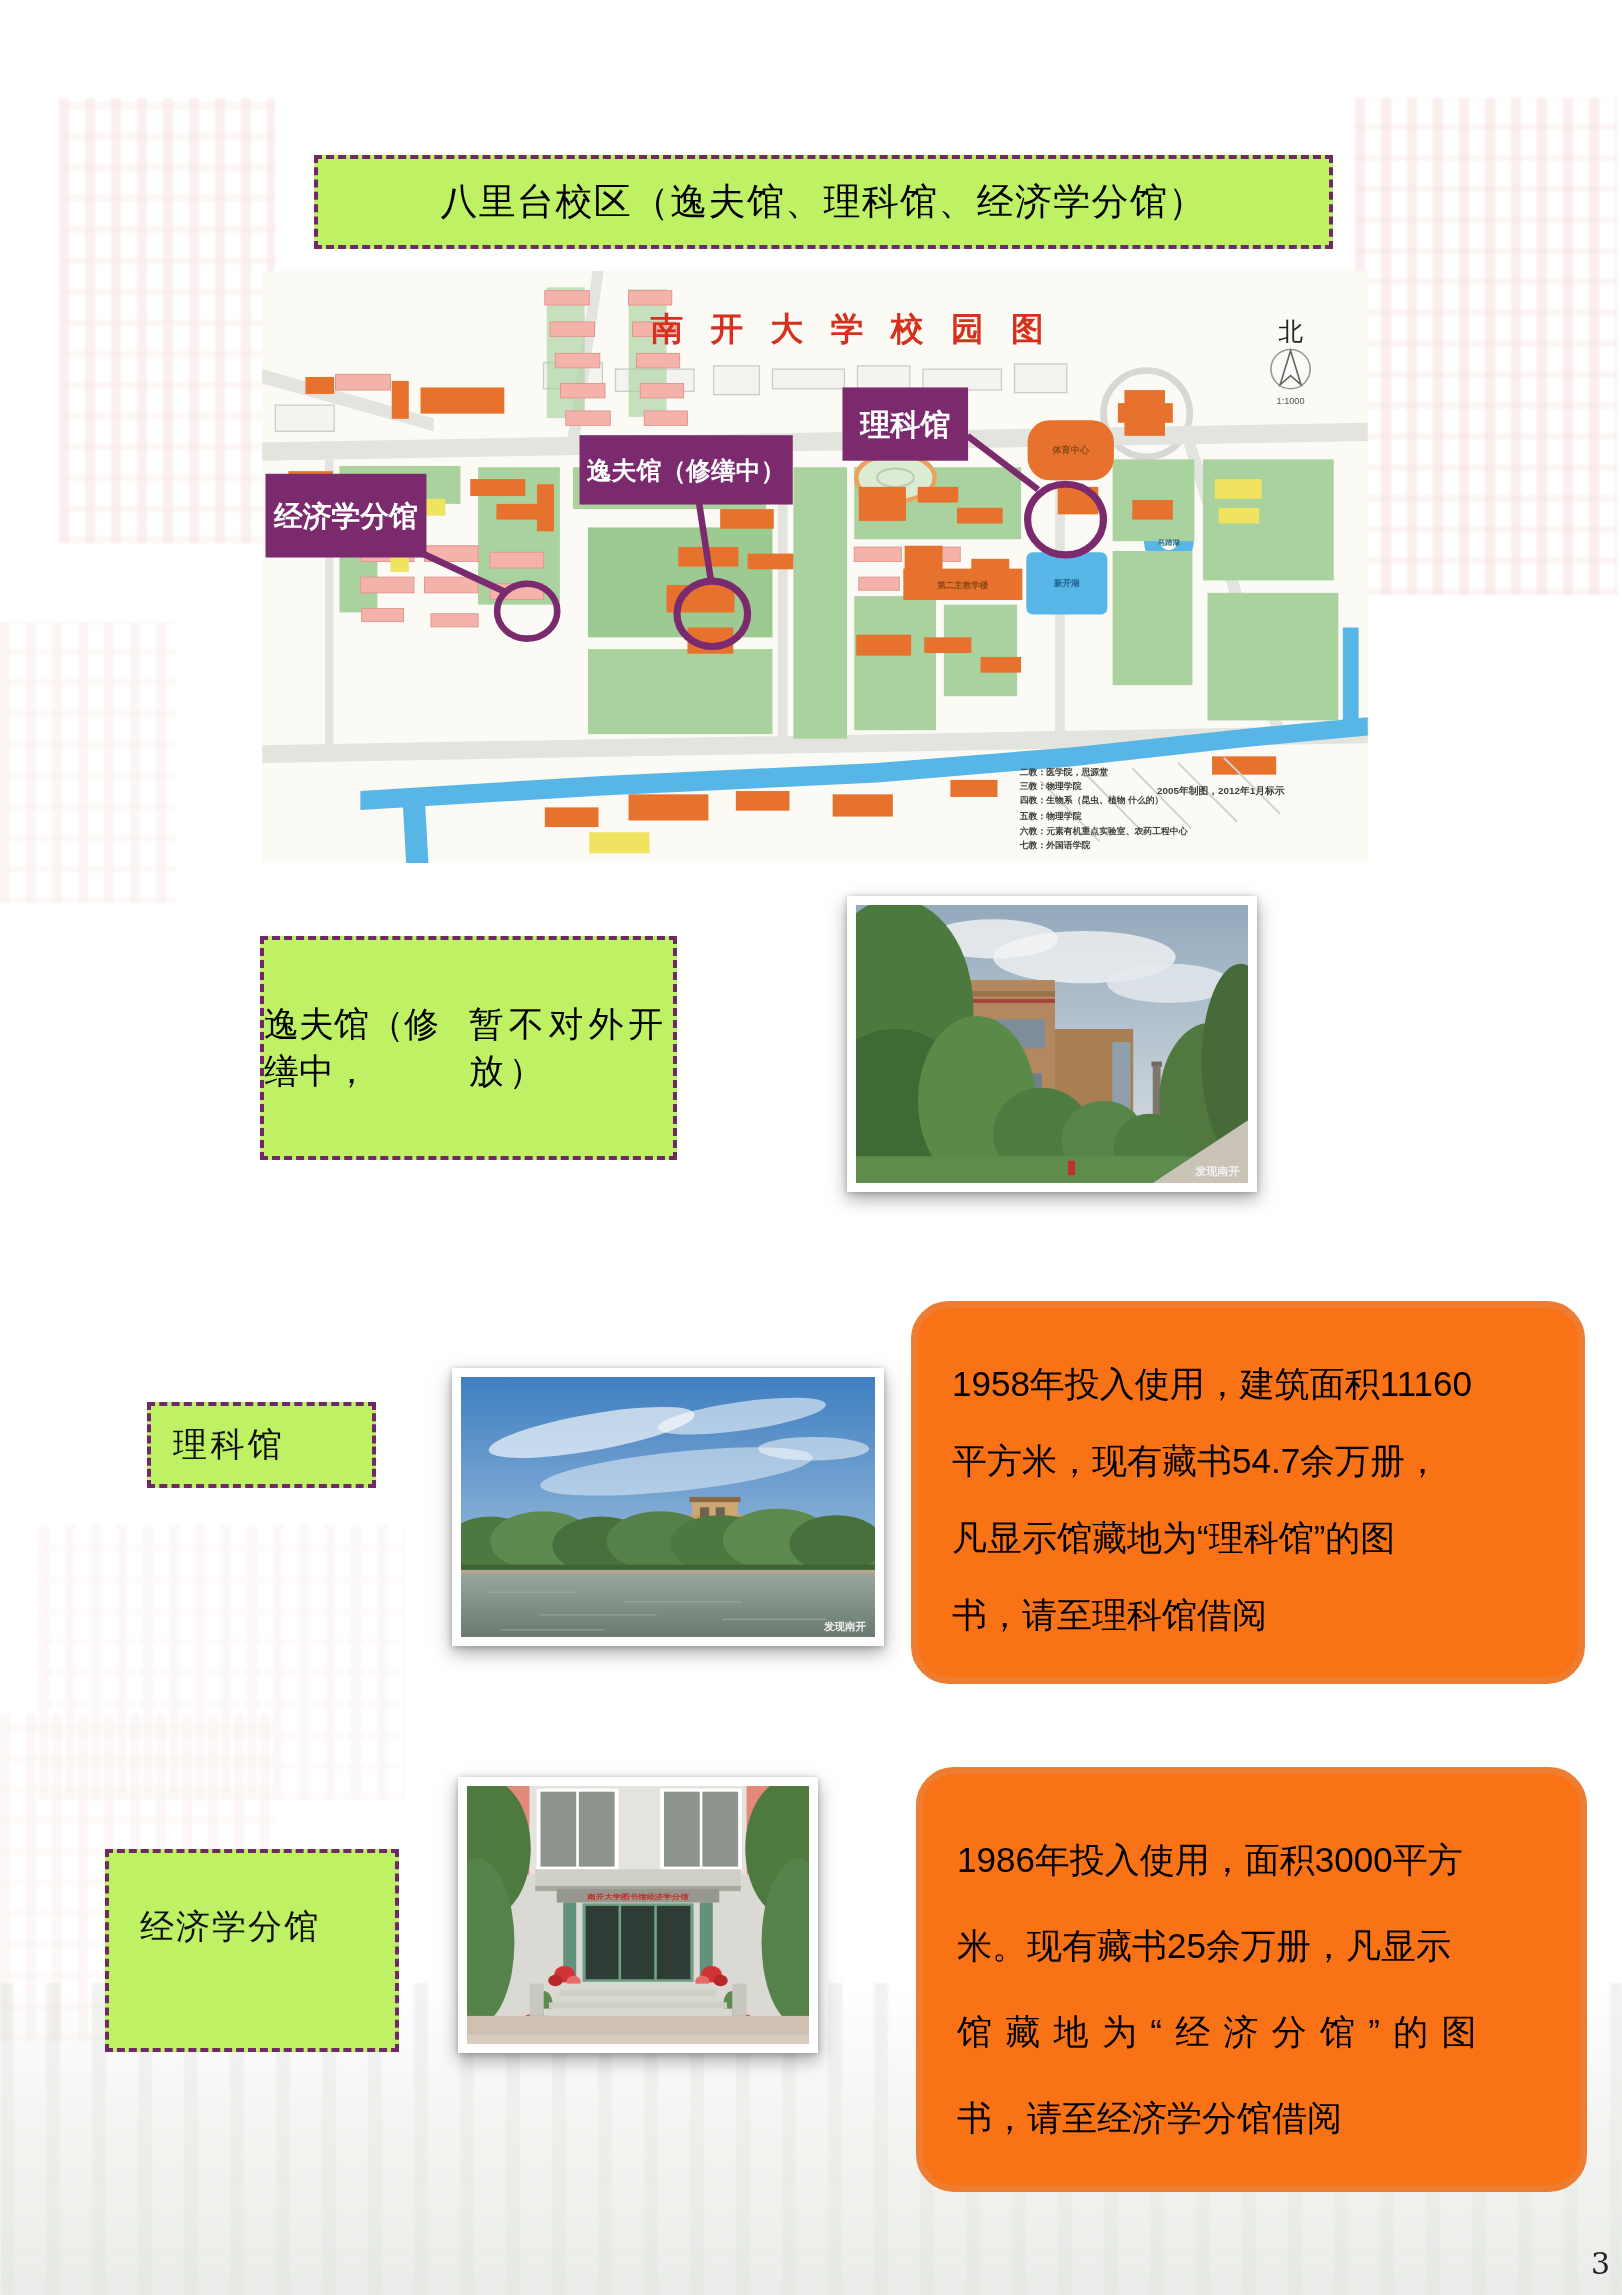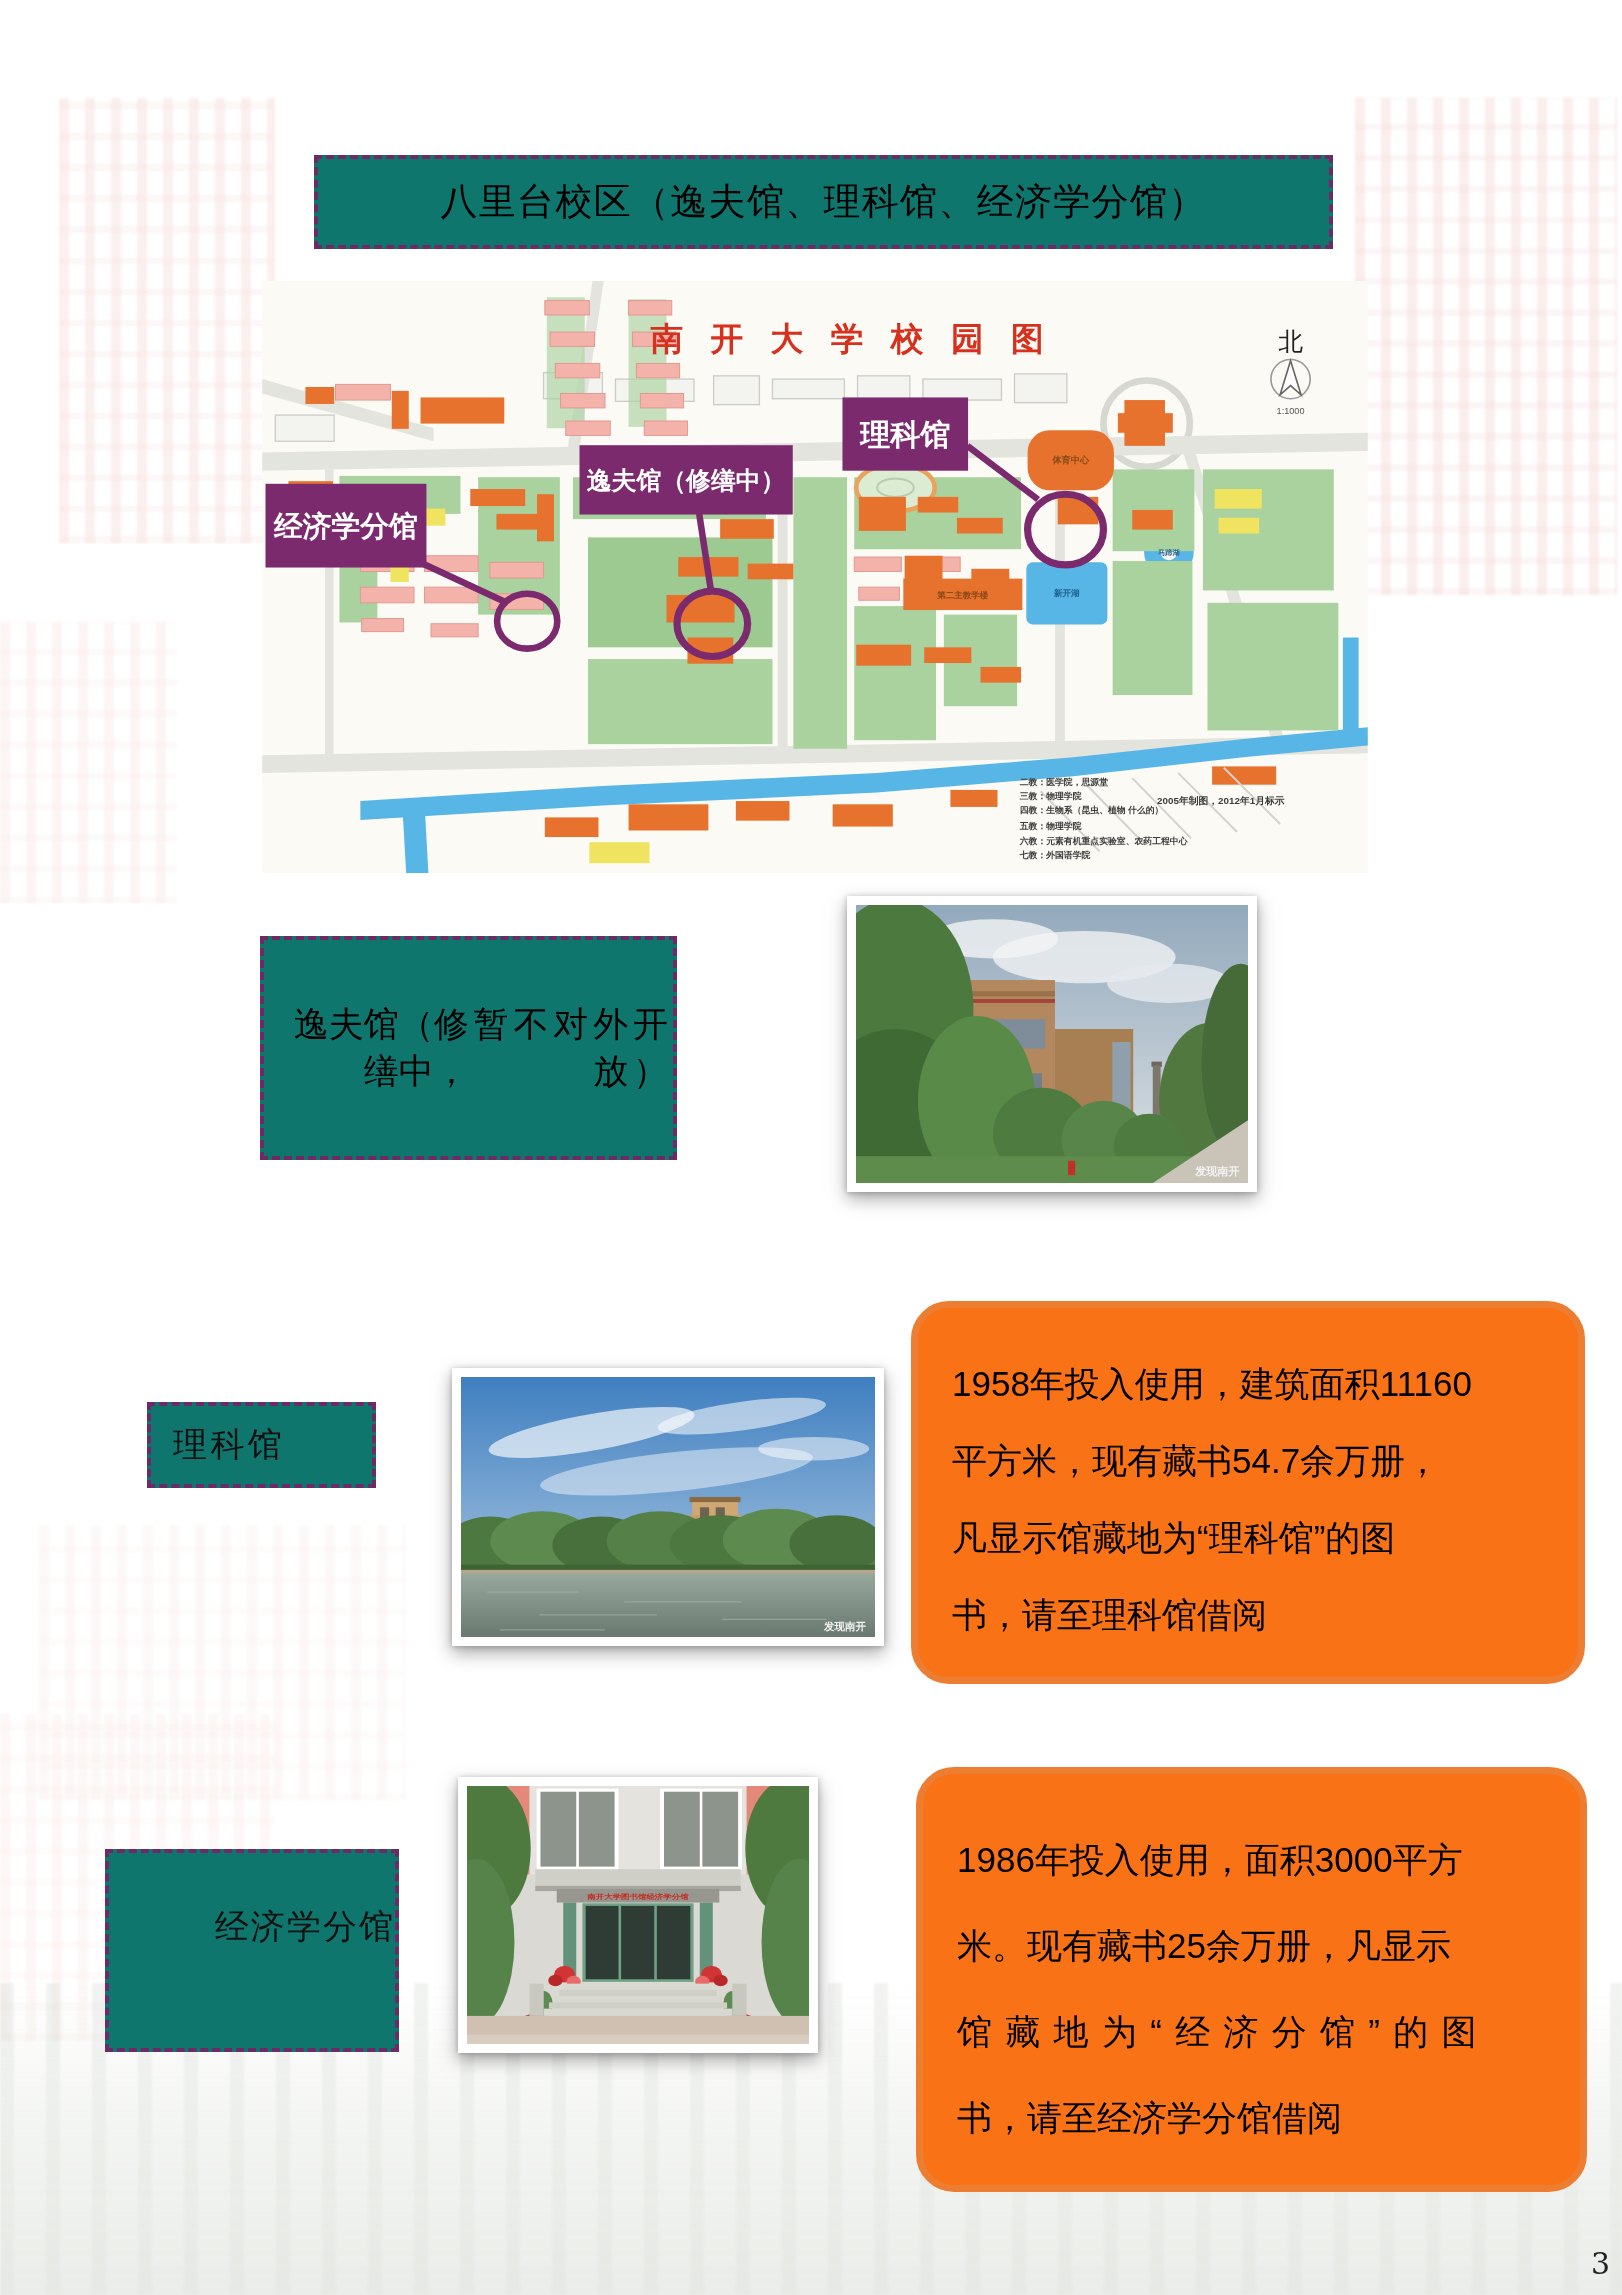--- a/index.html
+++ b/index.html
@@ -14,21 +14,21 @@
       repeating-linear-gradient(90deg, rgba(223,150,140,.45) 0 10.5px, rgba(255,255,255,0) 10.5px 26px),
       repeating-linear-gradient(0deg, rgba(223,150,140,.25) 0 6.5px, rgba(255,255,255,0) 6.5px 31px);
   }
   .wm-green{
     background:
       linear-gradient(180deg, rgba(255,255,255,0) 0%, rgba(210,216,205,.55) 55%, rgba(196,204,193,.65) 100%),
       repeating-linear-gradient(90deg, rgba(160,170,158,.25) 0 14.4px, rgba(255,255,255,0) 14.4px 46px);
   }
   
   .dashedbox{
-    position:absolute;background:#0f766e;border:4.6px dashed #6e2a66;box-sizing:border-box;text-align:right;
+    position:absolute;background:#bef264;border:4.6px dashed #6e2a66;box-sizing:border-box;
   }
   .title-box{display:flex;align-items:center;justify-content:center;}
   .title-box span{font-size:37px;letter-spacing:1.3px;color:#000;}
   .yifu-box{display:flex;justify-content:space-evenly;align-items:center;}
   .yifu-box span{font-size:35px;color:#000;}
   .yifu-box span:nth-child(2){letter-spacing:0.14em;}
   .like-box{display:flex;align-items:center;}
   .like-box span{font-size:34px;padding-left:22px;letter-spacing:0.10em;}
   .econ-box span{display:block;font-size:34px;padding:51px 0 0 31px;letter-spacing:0.06em;}
   
@@ -60,21 +60,21 @@
   <div class="wm wm-pink" style="left:1355px;top:98px;width:262px;height:497px;opacity:.34;"></div>
   <div class="wm wm-pink" style="left:0px;top:622px;width:177px;height:281px;opacity:.20;"></div>
   <div class="wm wm-pink" style="left:39px;top:1525px;width:366px;height:275px;opacity:.14;"></div>
   <div class="wm wm-pink" style="left:0px;top:1714px;width:275px;height:327px;opacity:.16;"></div>
   <div class="wm wm-green" style="left:0px;top:1983px;width:1623px;height:313px;opacity:.55;"></div>
 
   <div class="dashedbox title-box" style="left:314px;top:155px;width:1019px;height:94px;">
     <span>八里台校区（逸夫馆、理科馆、经济学分馆）</span>
   </div>
 
-  <div class="mapbox" style="left:262px;top:281px;width:1106px;height:592px;">
+  <div class="mapbox" style="left:262px;top:271px;width:1106px;height:592px;">
     <svg viewBox="0 0 1690 905" width="1106" height="592">
       <rect width="1690" height="905" fill="#fbfaf5"></rect>
 
       <g stroke="#ccccc8" fill="#f3f3ef" stroke-width="2">
         <rect x="430" y="140" width="90" height="40"></rect>
           <rect x="540" y="150" width="120" height="34"></rect>
         <rect x="690" y="145" width="70" height="44"></rect>
           <rect x="780" y="150" width="110" height="30"></rect>
         <rect x="910" y="145" width="80" height="40"></rect>
           <rect x="1010" y="150" width="120" height="32"></rect>

